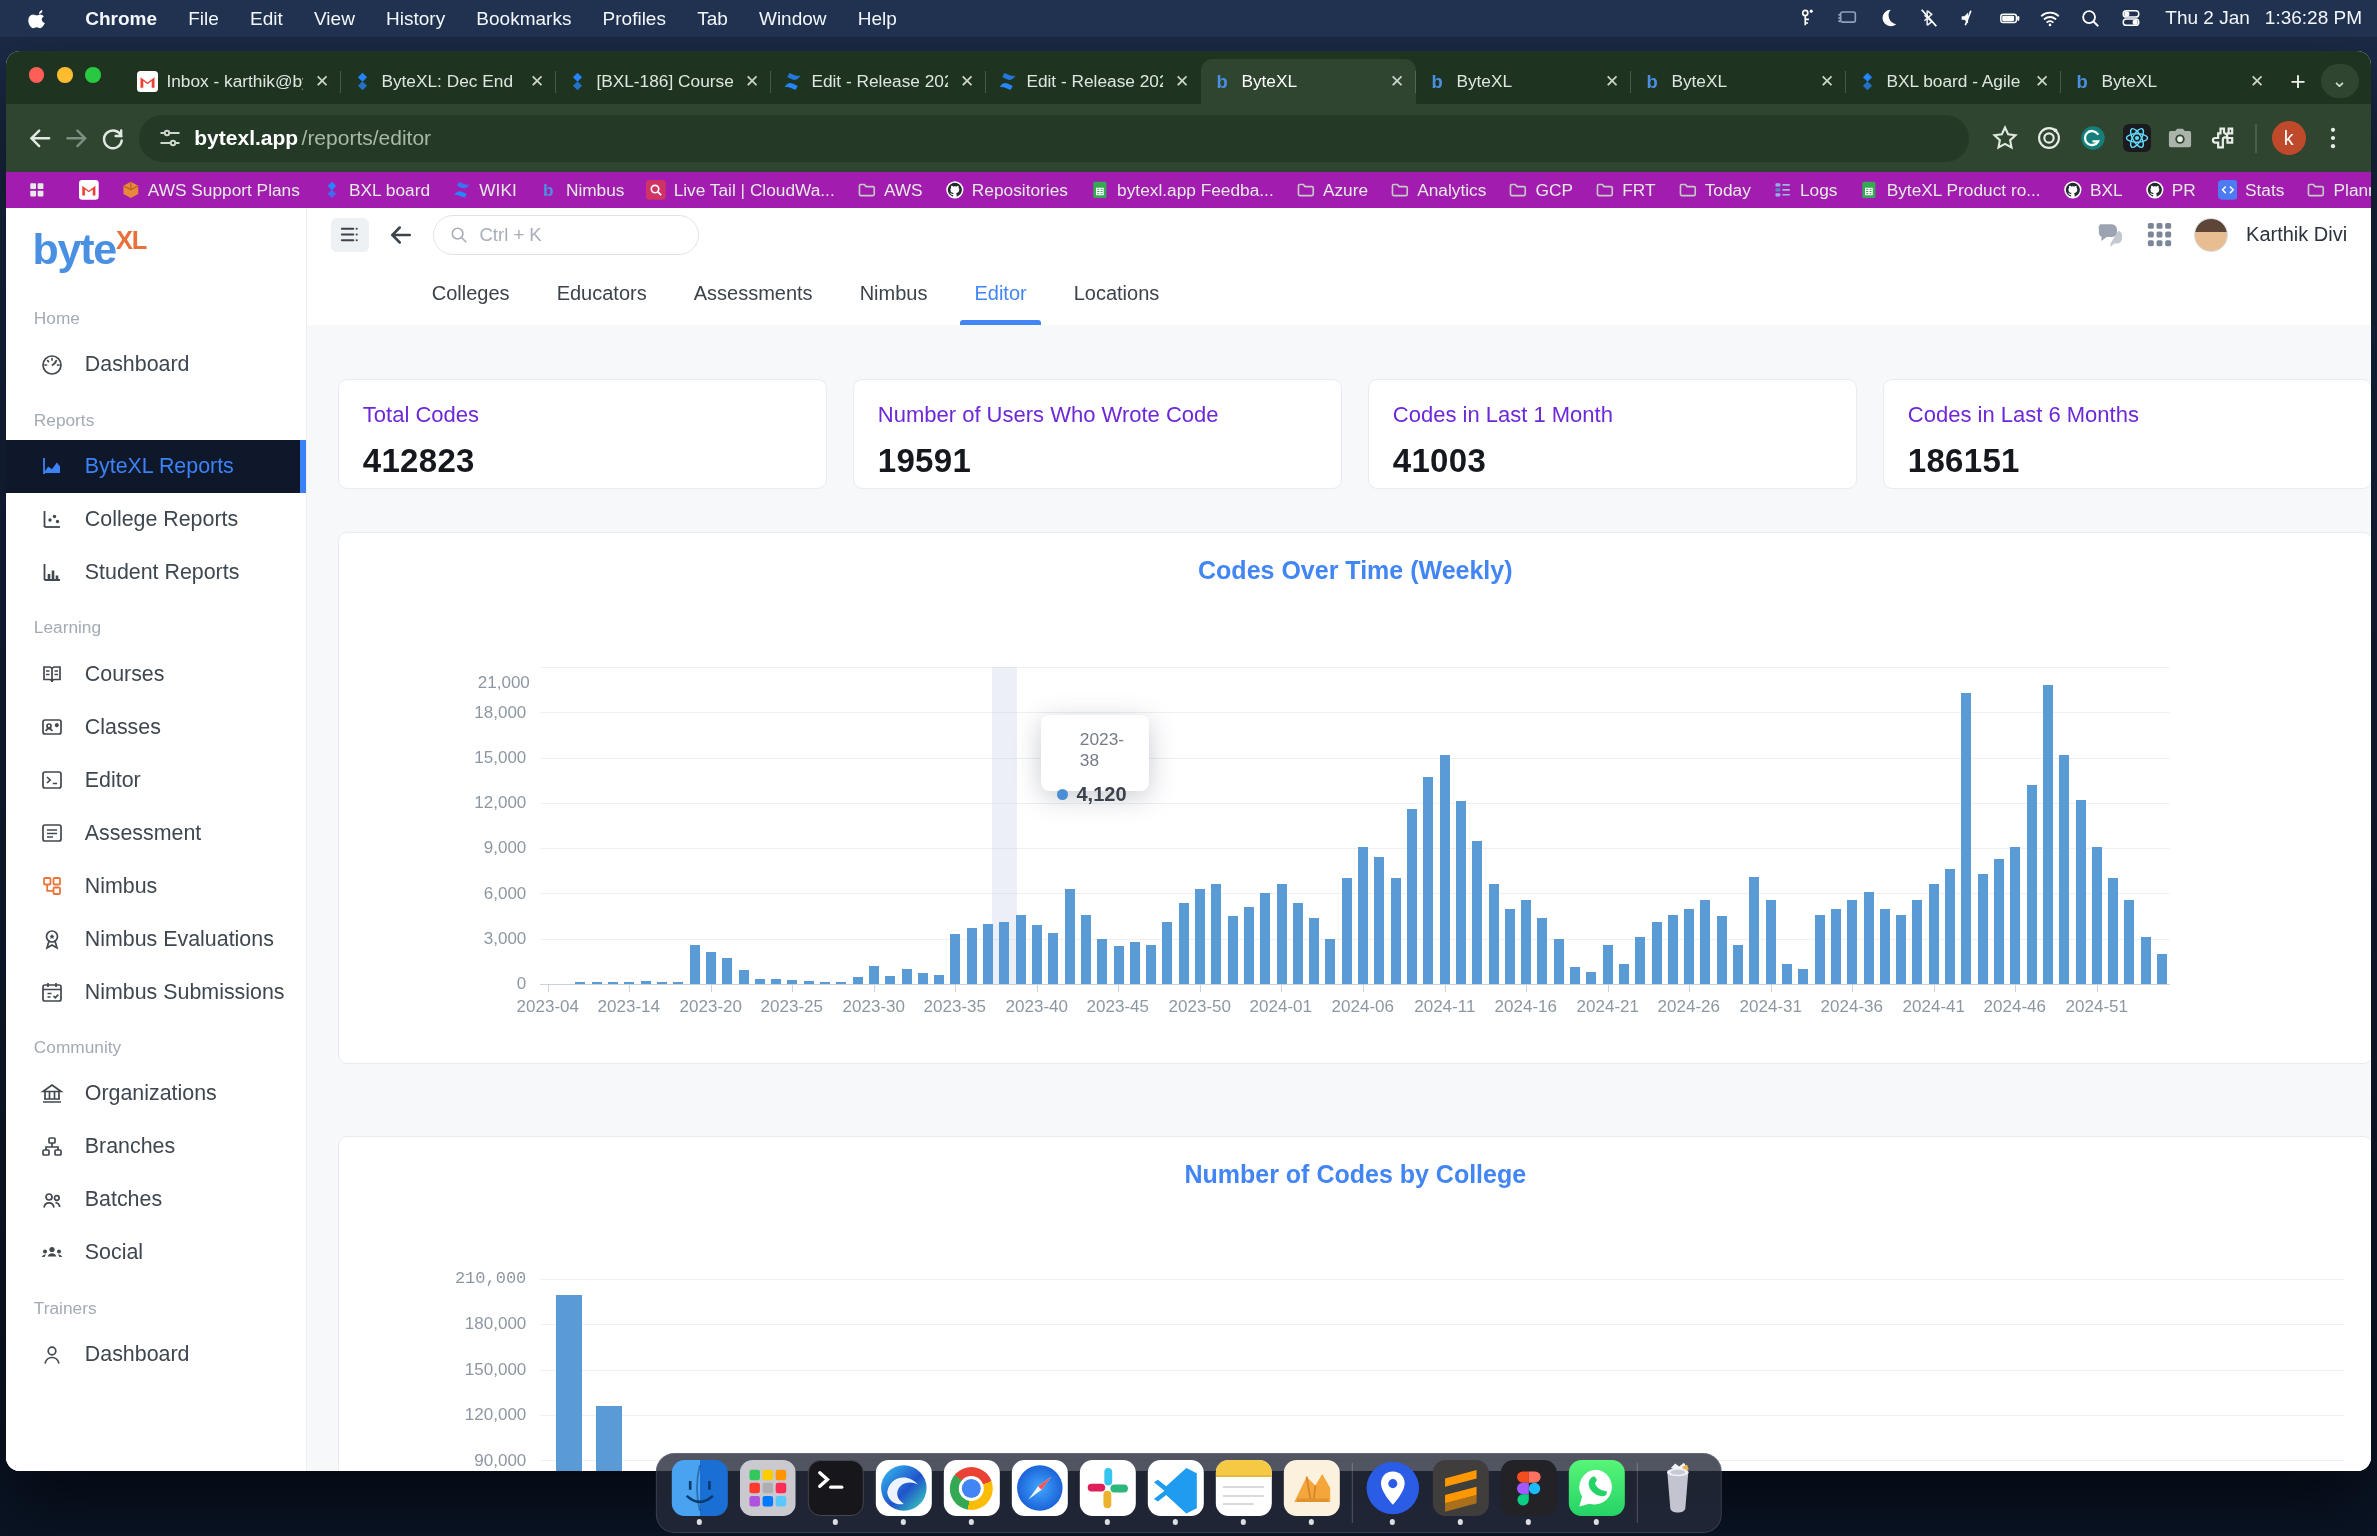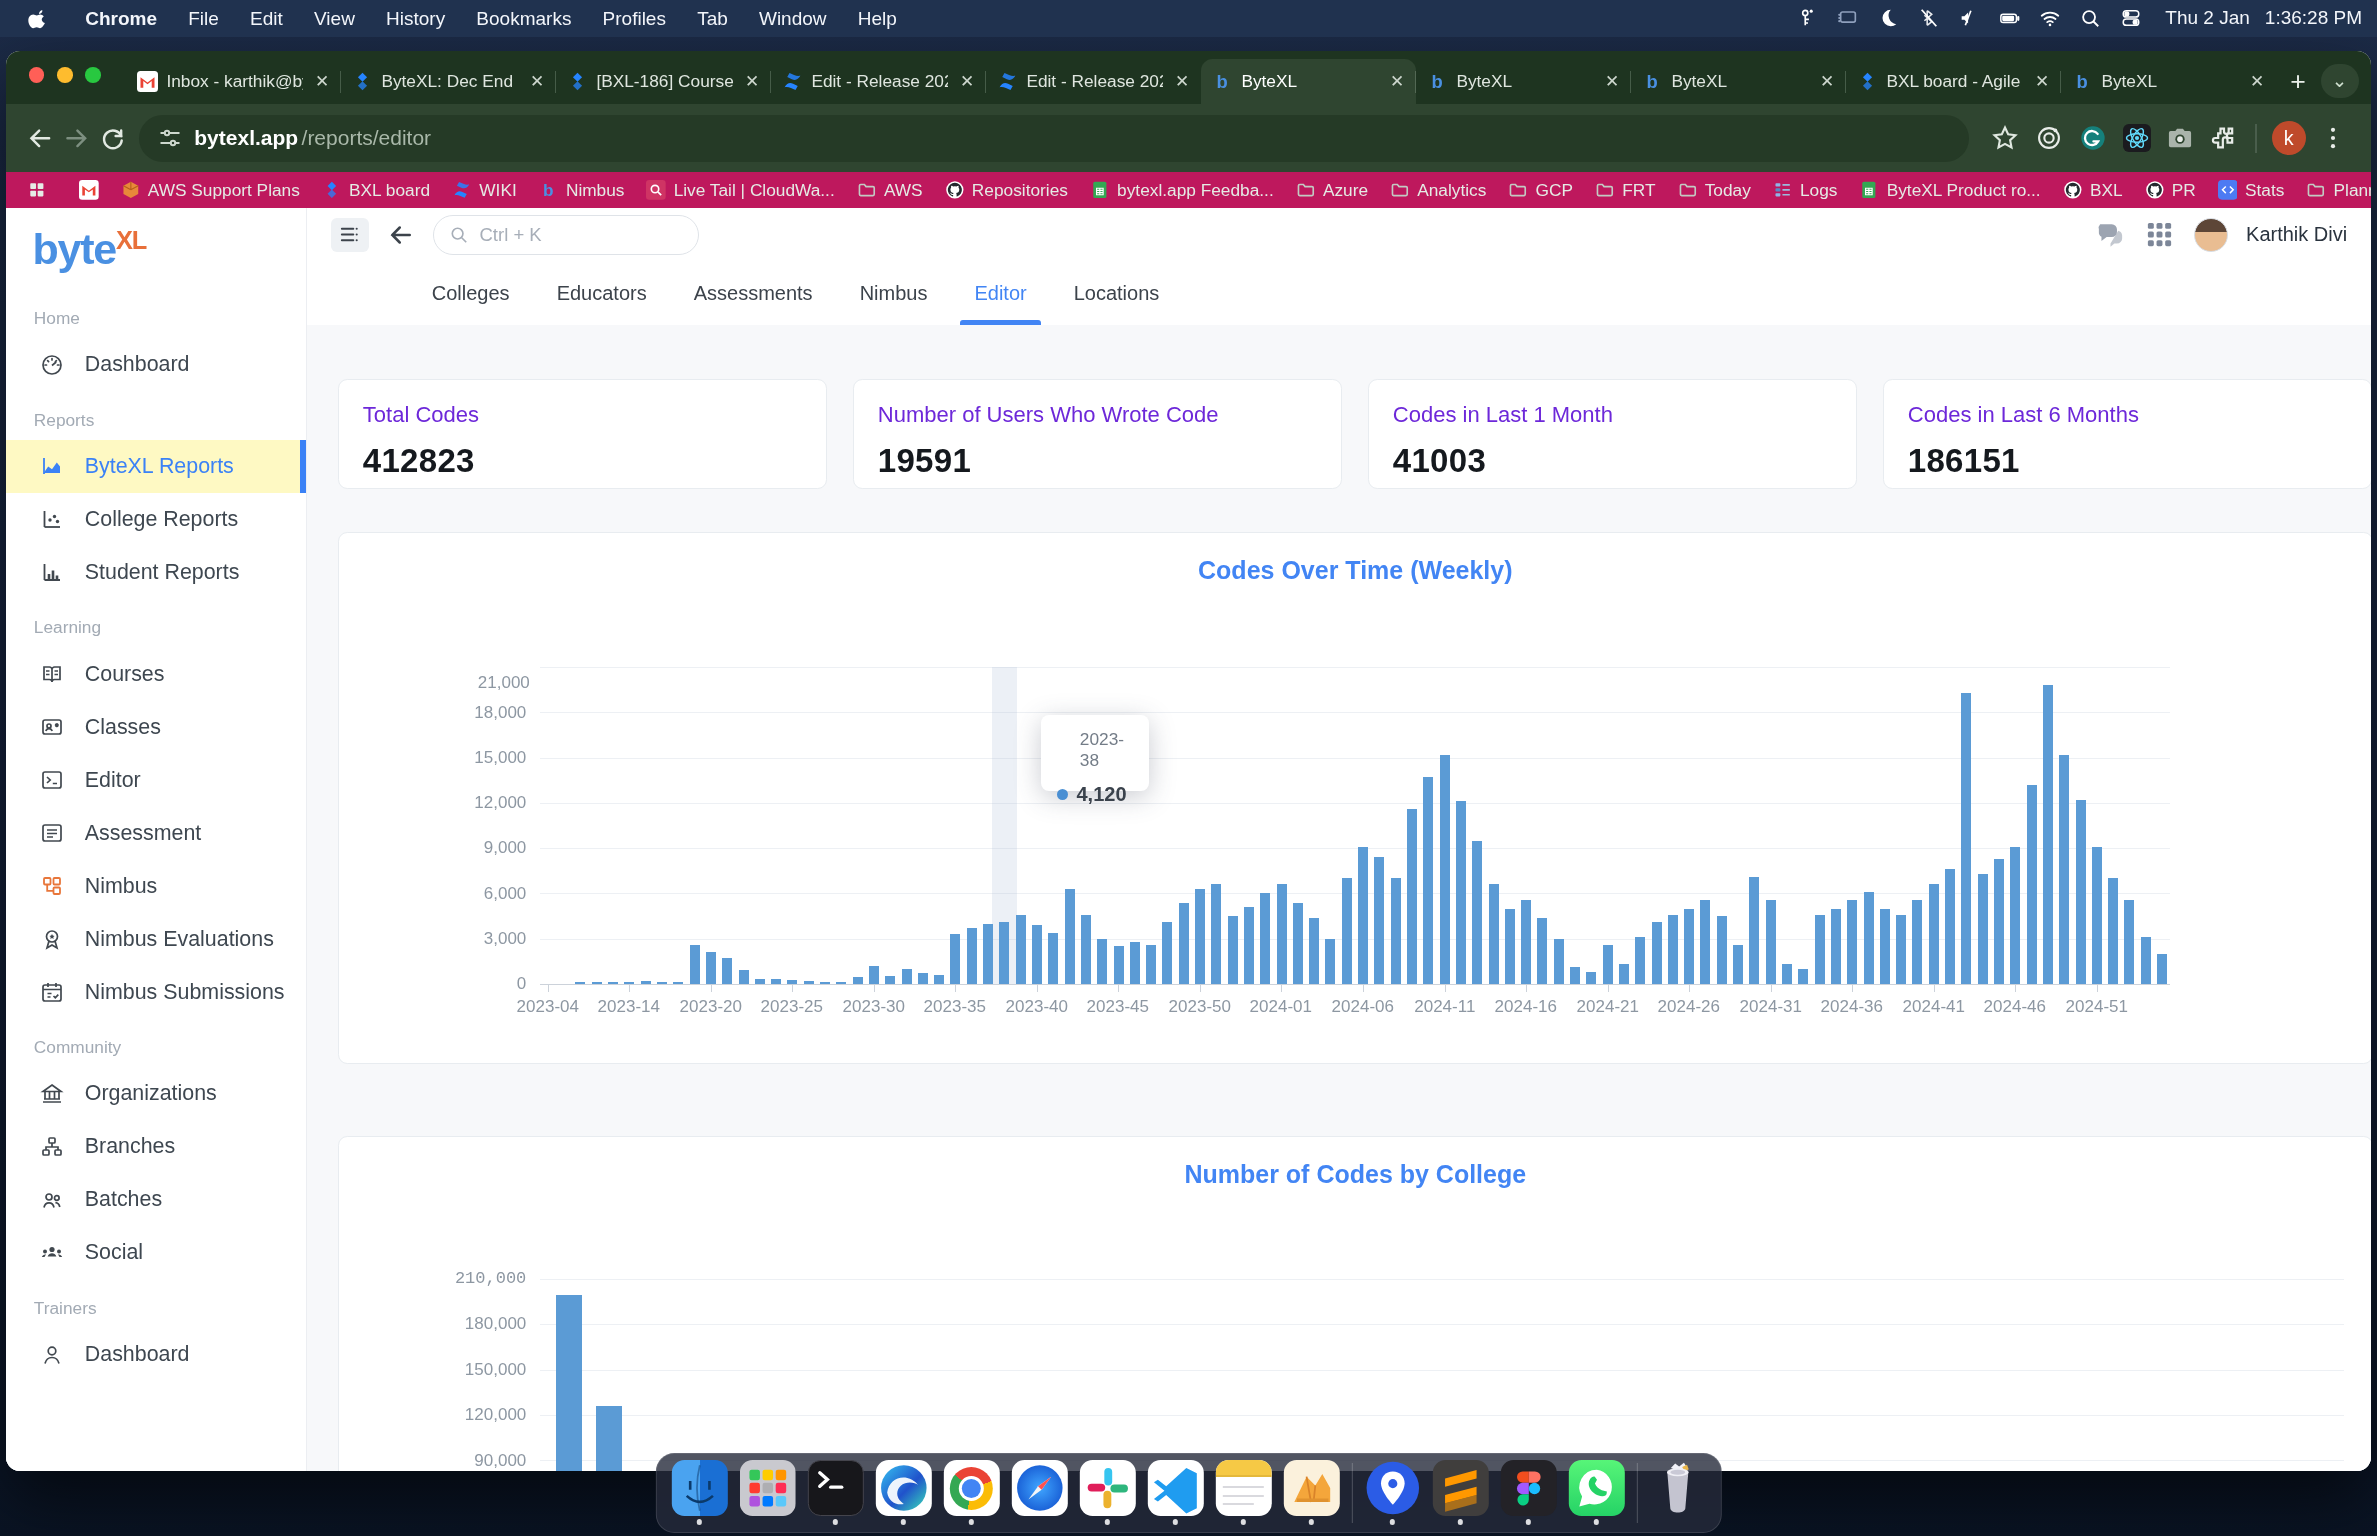--- a/index.html
+++ b/index.html
@@ -39,37 +39,37 @@
   .nav-btn.dim { color:#7d8f80; }
   .addr { height:47px; flex:1; background:#253a26; border-radius:578px; margin:0 14px 0 9.3px; display:flex; align-items:center; padding:0 18.5px; gap:12.7px; min-width:0; }
   .addr .tune-ico { width:24px; height:24px; }
   .addr .host { color:#fff; font-size:21px; font-weight:600; }
   .addr .path { color:#a9b8a9; font-size:21px; }
   .tool-ico { width:31px; height:31px; margin:0 6.4px; display:flex; align-items:center; justify-content:center; }
   .tool-ico svg { width:28px; height:28px; }
   .vdiv { width:1.2px; height:29px; background:#4a5e4c; margin:0 9.3px; }
   .avatar-k { width:34px; height:34px; border-radius:50%; background:#bf4a2b; color:#fff; font-size:19.7px; display:flex; align-items:center; justify-content:center; margin:0 5.8px; }
 
-  .bookmarksbar { height:36px; background:#be185d; display:flex; align-items:center; gap:22px; padding:0 21px; color:#e5ebe5; font-size:17.3px; }
+  .bookmarksbar { height:36px; background:#a21caf; display:flex; align-items:center; gap:22px; padding:0 21px; color:#e5ebe5; font-size:17.3px; }
   .bm { display:flex; align-items:center; gap:7.5px; white-space:nowrap; }
   .bm-ico { width:19.7px; height:19.7px; } .bm-ico svg{width:100%;height:100%;}
   .bm-div { width:1.2px; height:21px; background:#4a5e4c; margin:0 -5.8px; }
 
   
   .page { position:absolute; top:157px; bottom:0; left:0; right:0; background:#f7f8fa; }
   .sidebar { position:absolute; left:0; top:0; bottom:0; width:301px; background:#fff; border-right:0.6px solid #eceef2; overflow:hidden; z-index:3; }
   .logo { padding:17.3px 0 0 26.6px; font-size:43px; font-weight:800; color:#4a90e2; letter-spacing:-1.2px; }
   .logo sup { color:#e8703a; font-size:25.4px; font-weight:800; }
   .side-list { margin-top:15px; }
   .side-sec { padding:18.5px 0 9.3px 28px; font-size:17.3px; color:#a2aab4; }
   .side-item { height:53px; display:flex; align-items:center; gap:21px; padding-left:34px; font-size:21.4px; color:#3e4750; position:relative; cursor:pointer; }
   .side-item .sic { width:24px; height:24px; color:#41484f; flex:0 0 auto; }
   .side-item .sic svg { width:100%; height:100%; }
   .side-item.orange .sic { color:#e8763a; }
-  .side-item.active { background:#fef9c3; color:#3b82f6; }
+  .side-item.active { background:#0f172a; color:#3b82f6; }
   .side-item.active .sic { color:#3b82f6; }
   .side-item.active::after { content:''; position:absolute; right:0; top:0; bottom:0; width:5.8px; background:#3b82f6; }
 
   .main { position:absolute; left:301px; right:0; top:0; bottom:0; }
   .main-header { height:53px; background:#fff; display:flex; align-items:center; padding:0 24px; gap:17.3px; }
   .collapse-btn { width:38px; height:34px; background:#eef1f4; border-radius:5.8px; display:flex; align-items:center; justify-content:center; color:#3c434b; }
   .collapse-btn svg { width:23px; height:23px; }
   .back-btn { width:30px; height:30px; color:#3c434b; }
   .back-btn svg { width:100%; height:100%; }
   .searchbox { width:266px; height:40px; border:1.2px solid #dfe3e8; border-radius:578px; display:flex; align-items:center; gap:10.4px; padding:0 15px; color:#a7aeb8; font-size:18.5px; background:#fff; }

